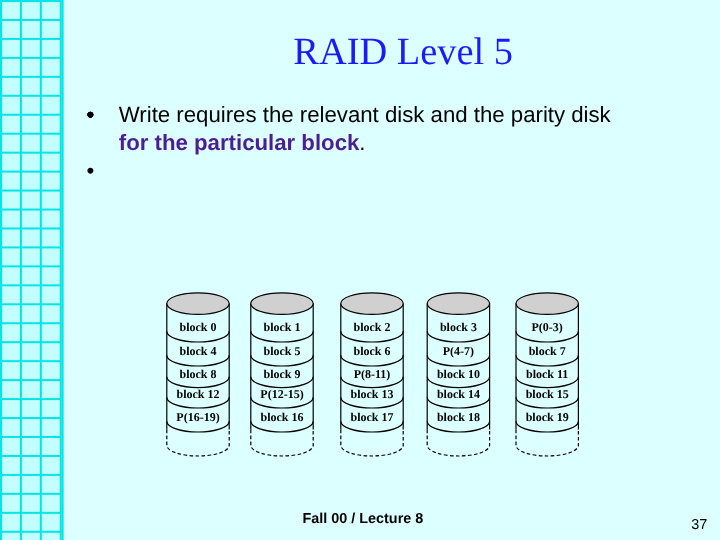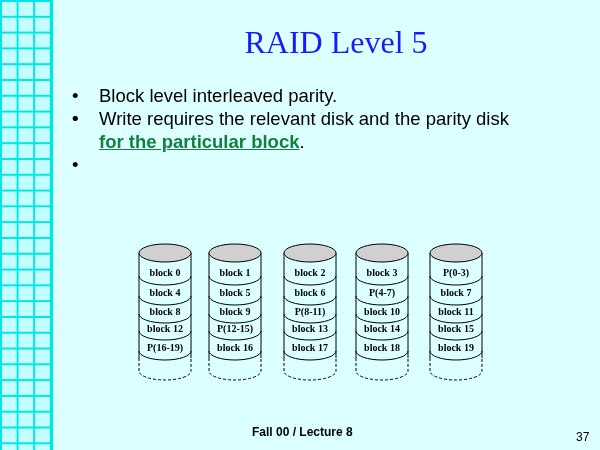--- a/index.html
+++ b/index.html
@@ -5,35 +5,35 @@
   html, body { margin:0; padding:0; }
   body { width:600px; height:450px; position:relative; overflow:hidden; background:#dcffff; font-family:"Liberation Sans", sans-serif; }
   .grid { position:absolute; left:0; top:0; width:51px; height:450px; background-color:#c4ffff;
     background-image: linear-gradient(to right, #00e6e6 2px, transparent 2px), linear-gradient(to bottom, #00e6e6 2px, transparent 2px);
     background-size:16.6px 15.8px; border-right:2px solid #00e6e6; }
   .title { position:absolute; left:0; right:0; top:24px; text-align:center; padding-left:72px; color:#1a1aff;
     font-family:"Liberation Serif", serif; font-size:32px; }
   ul.bullets { position:absolute; left:72px; top:84px; margin:0; padding:0; list-style:none; font-size:18.5px; color:#000; }
   ul.bullets li { position:relative; padding-left:27px; line-height:23px; margin-bottom:0px; }
   ul.bullets li .dot { position:absolute; left:0; top:0; }
-  .green { color:#15803d; font-weight:bold;text-decoration:underline; }
+  .green { color:#4c1d95; font-weight:bold; }
   .diagram { position:absolute; left:0; top:0; }
   .footer-left { position:absolute; left:62px; top:448px; font-size:14px; color:#ef4444; }
   .footer-mid { position:absolute; left:252px; top:425px; font-size:12px; color:#000;font-weight:bold; }
   .footer-right { position:absolute; left:576px; top:430px; font-size:12px; color:#000; }
 </style>
 </head>
 <body>
 
 <div class="grid"></div>
 
 <div class="title">RAID Level 5</div>
 
 <ul class="bullets">
-  <li><span class="dot">•</span><span>Block level interleaved parity.</span></li>
+  <li><span class="dot">•</span></li>
   <li><span class="dot">•</span></li>
   <li><span class="dot">•</span><span>Write requires the relevant disk and the parity disk</span><br><span class="green">for the particular block</span><span>.</span></li>
   <li><span class="dot">•</span></li>
 </ul>
 
 <svg class="diagram" id="diagram" width="600" height="450">
     <g>
       <rect x="139" y="253" width="52" height="105" fill="#dcffff"></rect>
       <line x1="139" y1="253" x2="139" y2="358" stroke="#000" stroke-width="1"></line>
       <line x1="191" y1="253" x2="191" y2="358" stroke="#000" stroke-width="1"></line>

